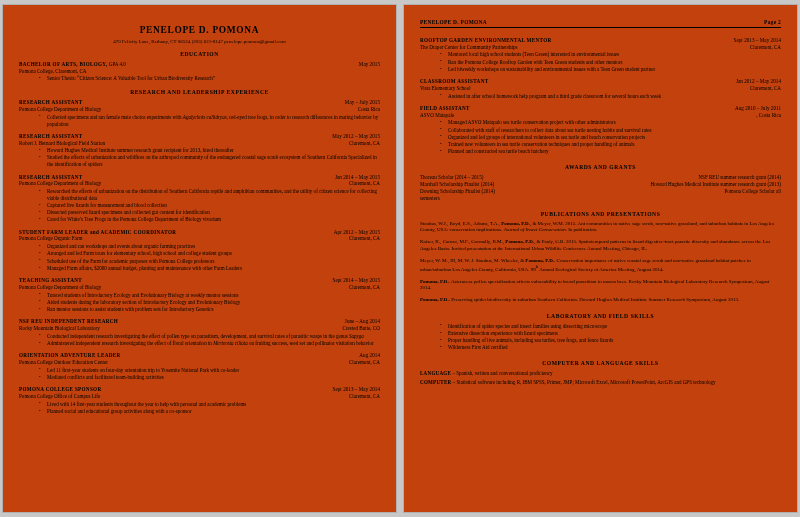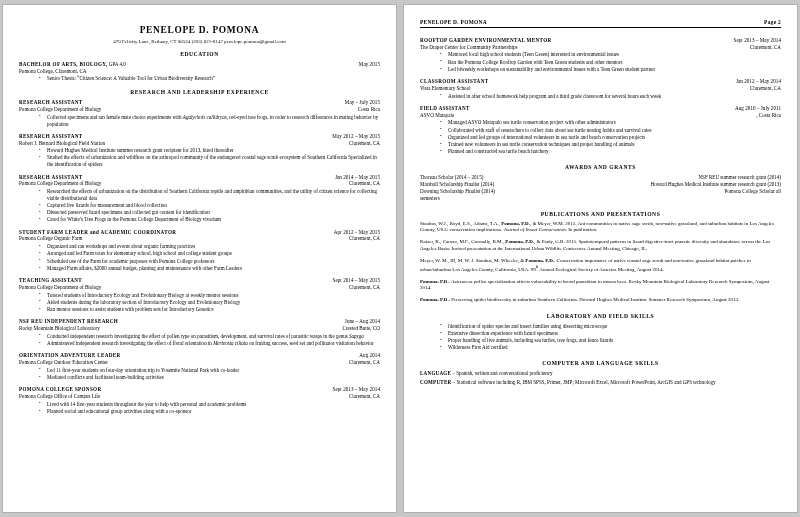--- a/index.html
+++ b/index.html
@@ -10,21 +10,21 @@
     font-family: "Liberation Serif", serif;
     overflow: hidden;
   }
   .workspace {
     width: 800px; height: 517px;
     display: flex;
     gap: 6px;
     padding: 4px 2px;
   }
   .page {
-    background: #ffffff;
+    background: #c2410c;
     border: 1px solid #b0b0b0;
     flex: 1 1 0;
     height: 509px;
     padding: 14px 16px 6px 16px;
     overflow: hidden;
     position: relative;
   }
   
   .name {
     text-align: center;

